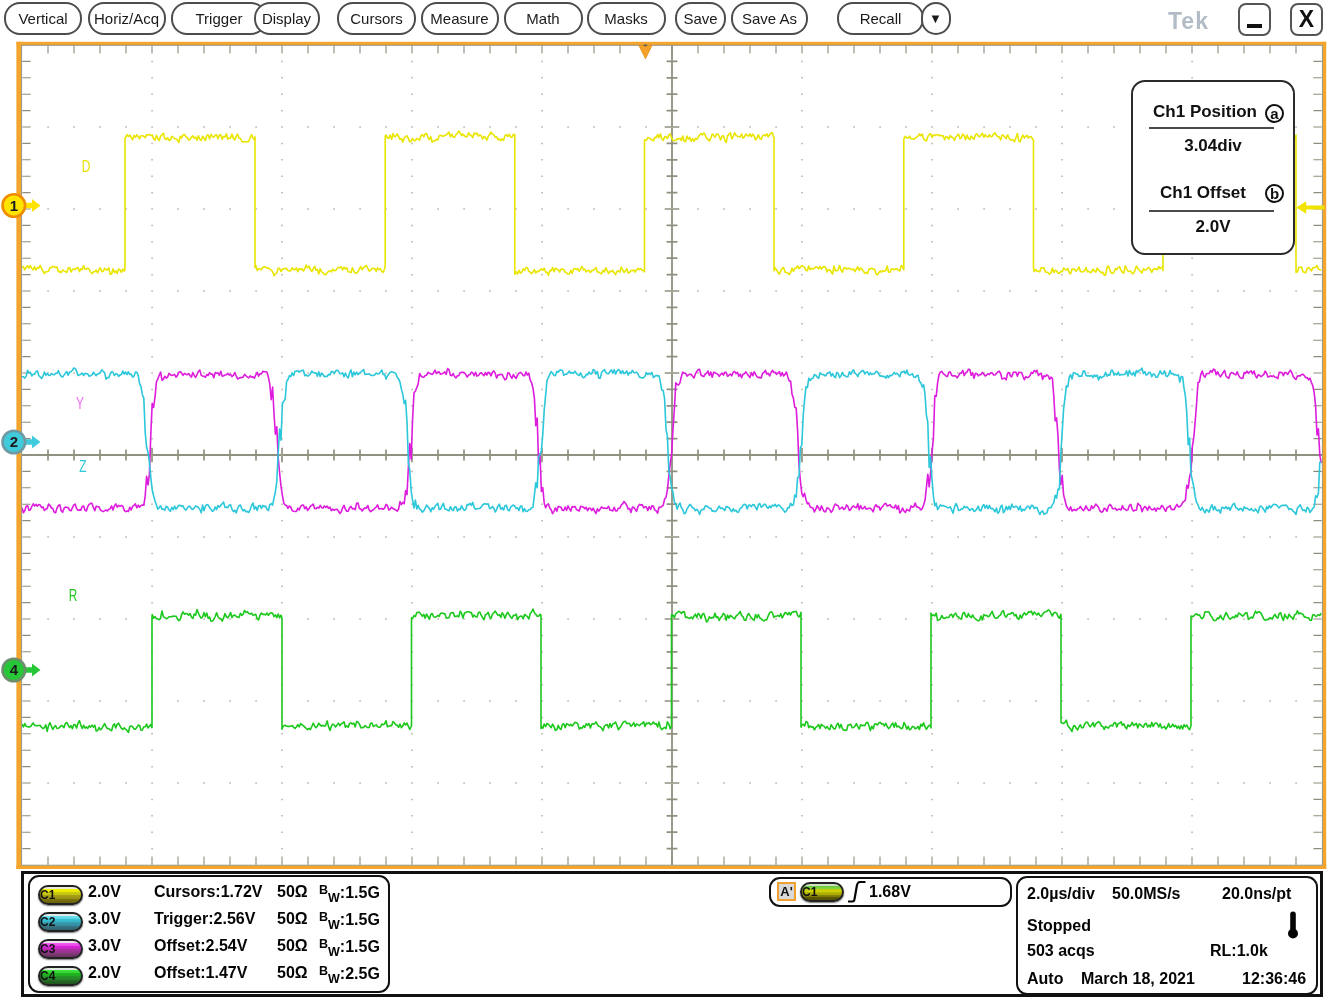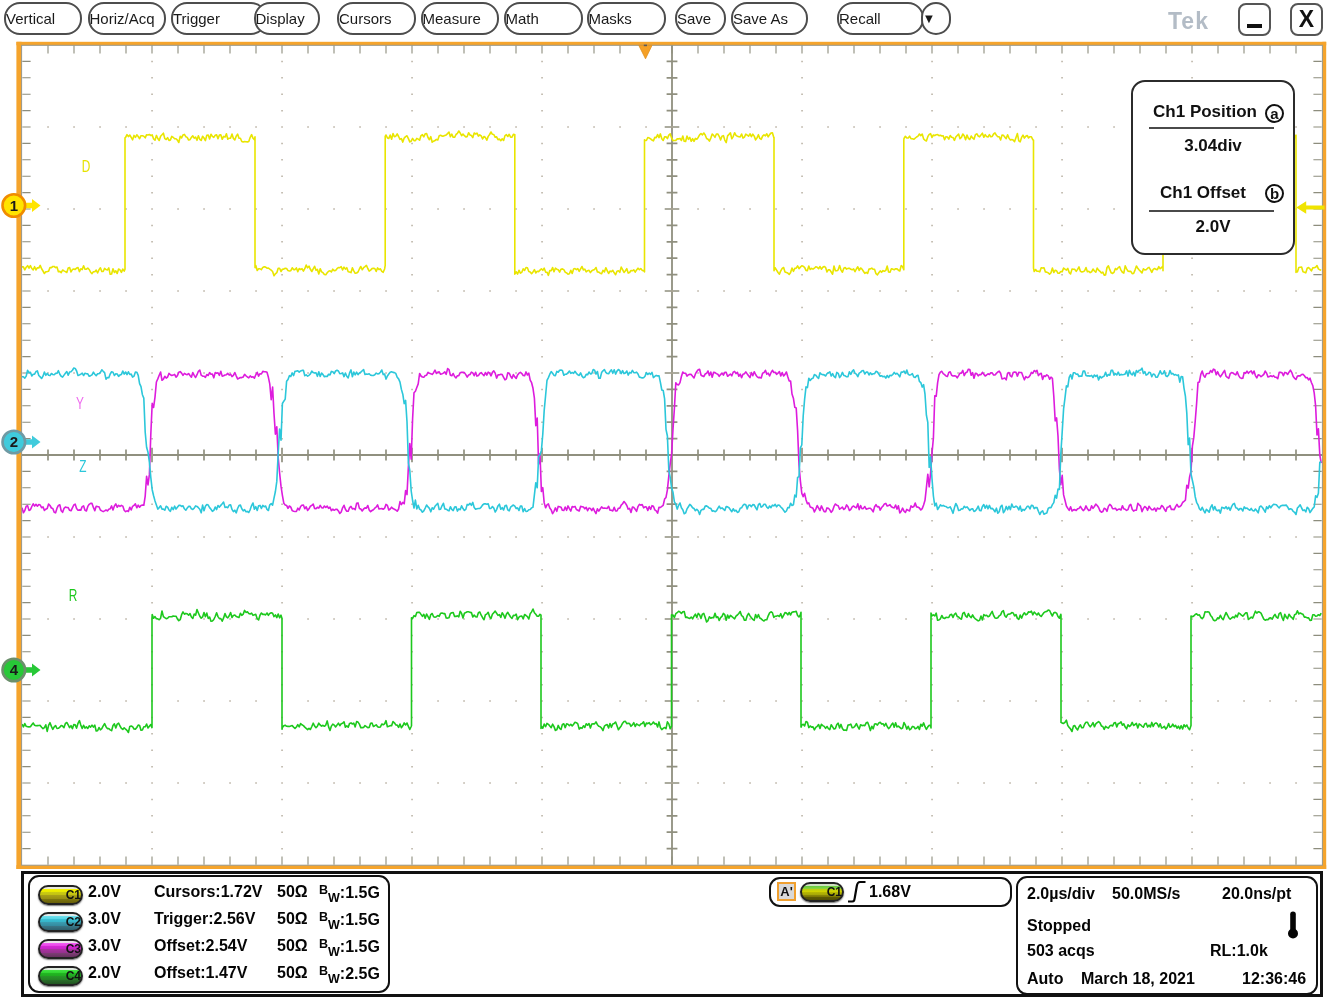--- a/index.html
+++ b/index.html
@@ -1,30 +1,30 @@
 <!DOCTYPE html>
 <html><head><meta charset="utf-8">
 <style>
 * { margin:0; padding:0; box-sizing:border-box; }
 html,body { width:1331px; height:999px; background:#fff; font-family:"Liberation Sans", sans-serif; overflow:hidden; }
 #page { position:relative; width:1331px; height:999px; background:#fff; }
 .btn { position:absolute; top:2px; height:33px; border:2px solid #4d4d4d; border-radius:16px; background:#fff;
-  font-size:15px; color:#1a1a1a; text-align:left; line-height:29px; }
+  font-size:15px; color:#1a1a1a; text-align:center; line-height:29px; }
 .tek { position:absolute; left:1168px; top:8px; width:48px; font-size:23px; font-weight:bold; color:#b3bcc6; letter-spacing:1px; }
 .winbtn { position:absolute; top:3px; width:33px; height:33px; border:2px solid #555; border-radius:8px; background:#fff;
   text-align:center; font-weight:bold; font-size:19px; color:#111; line-height:29px; }
 .infobox { position:absolute; left:1131px; top:80px; width:164px; height:175px; background:#fff; border:2px solid #2b2b2b; border-radius:14px; }
 .infobox .t { position:absolute; width:100%; text-align:center; font-size:17px; font-weight:bold; color:#111; }
 .infobox .ln { position:absolute; left:16px; right:19px; height:2px; background:#4a4a4a; }
 .circ { position:absolute; width:19px; height:19px; border:2px solid #111; border-radius:50%; font-size:15px; line-height:16px; text-align:center; font-weight:bold; color:#111; }
 .bframe { position:absolute; left:21px; top:871px; width:1302px; height:126px; border:3px solid #111; background:#fff; }
 .panel { position:absolute; background:#fff; border:2px solid #111; border-radius:11px; }
 .bt { position:absolute; font-size:16px; font-weight:bold; color:#050505; white-space:nowrap; }
 .pill { position:absolute; width:45px; height:20px; border-radius:10px; border:2px solid #222;
-  text-align:right; font-size:12px; font-weight:bold; color:#101010; line-height:16px; box-shadow:0 1px 1.5px rgba(0,0,0,0.55); }
+  text-align:left; font-size:12px; font-weight:bold; color:#101010; line-height:16px; box-shadow:0 1px 1.5px rgba(0,0,0,0.55); }
 </style></head>
 <body>
 <div id="page">
 <div class="btn" style="left:4px;width:78px">Vertical</div>
 <div class="btn" style="left:87.5px;width:78px">Horiz/Acq</div>
 <div class="btn" style="left:171px;width:96px">Trigger</div>
 <div class="btn" style="left:253.5px;width:66px">Display</div>
 <div class="btn" style="left:337px;width:79px">Cursors</div>
 <div class="btn" style="left:420.5px;width:78px">Measure</div>
 <div class="btn" style="left:503.5px;width:79px">Math</div>

